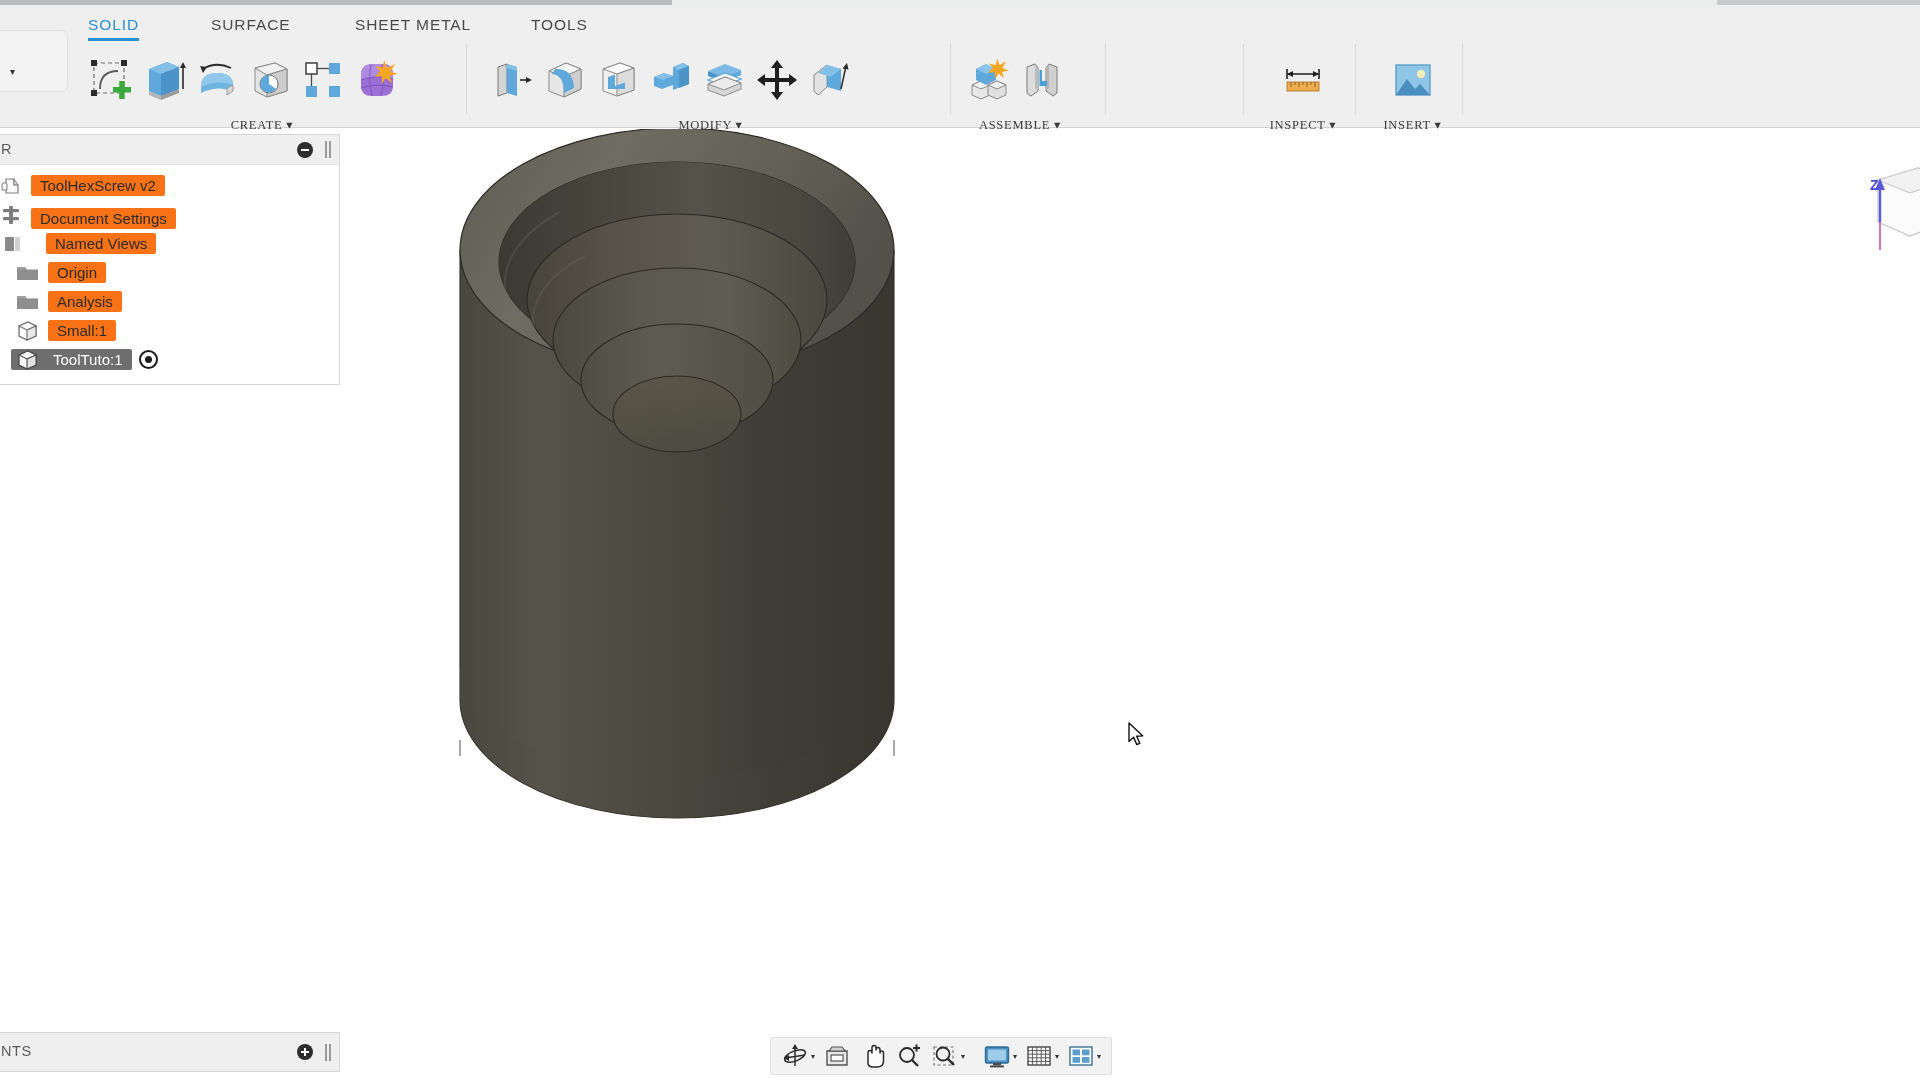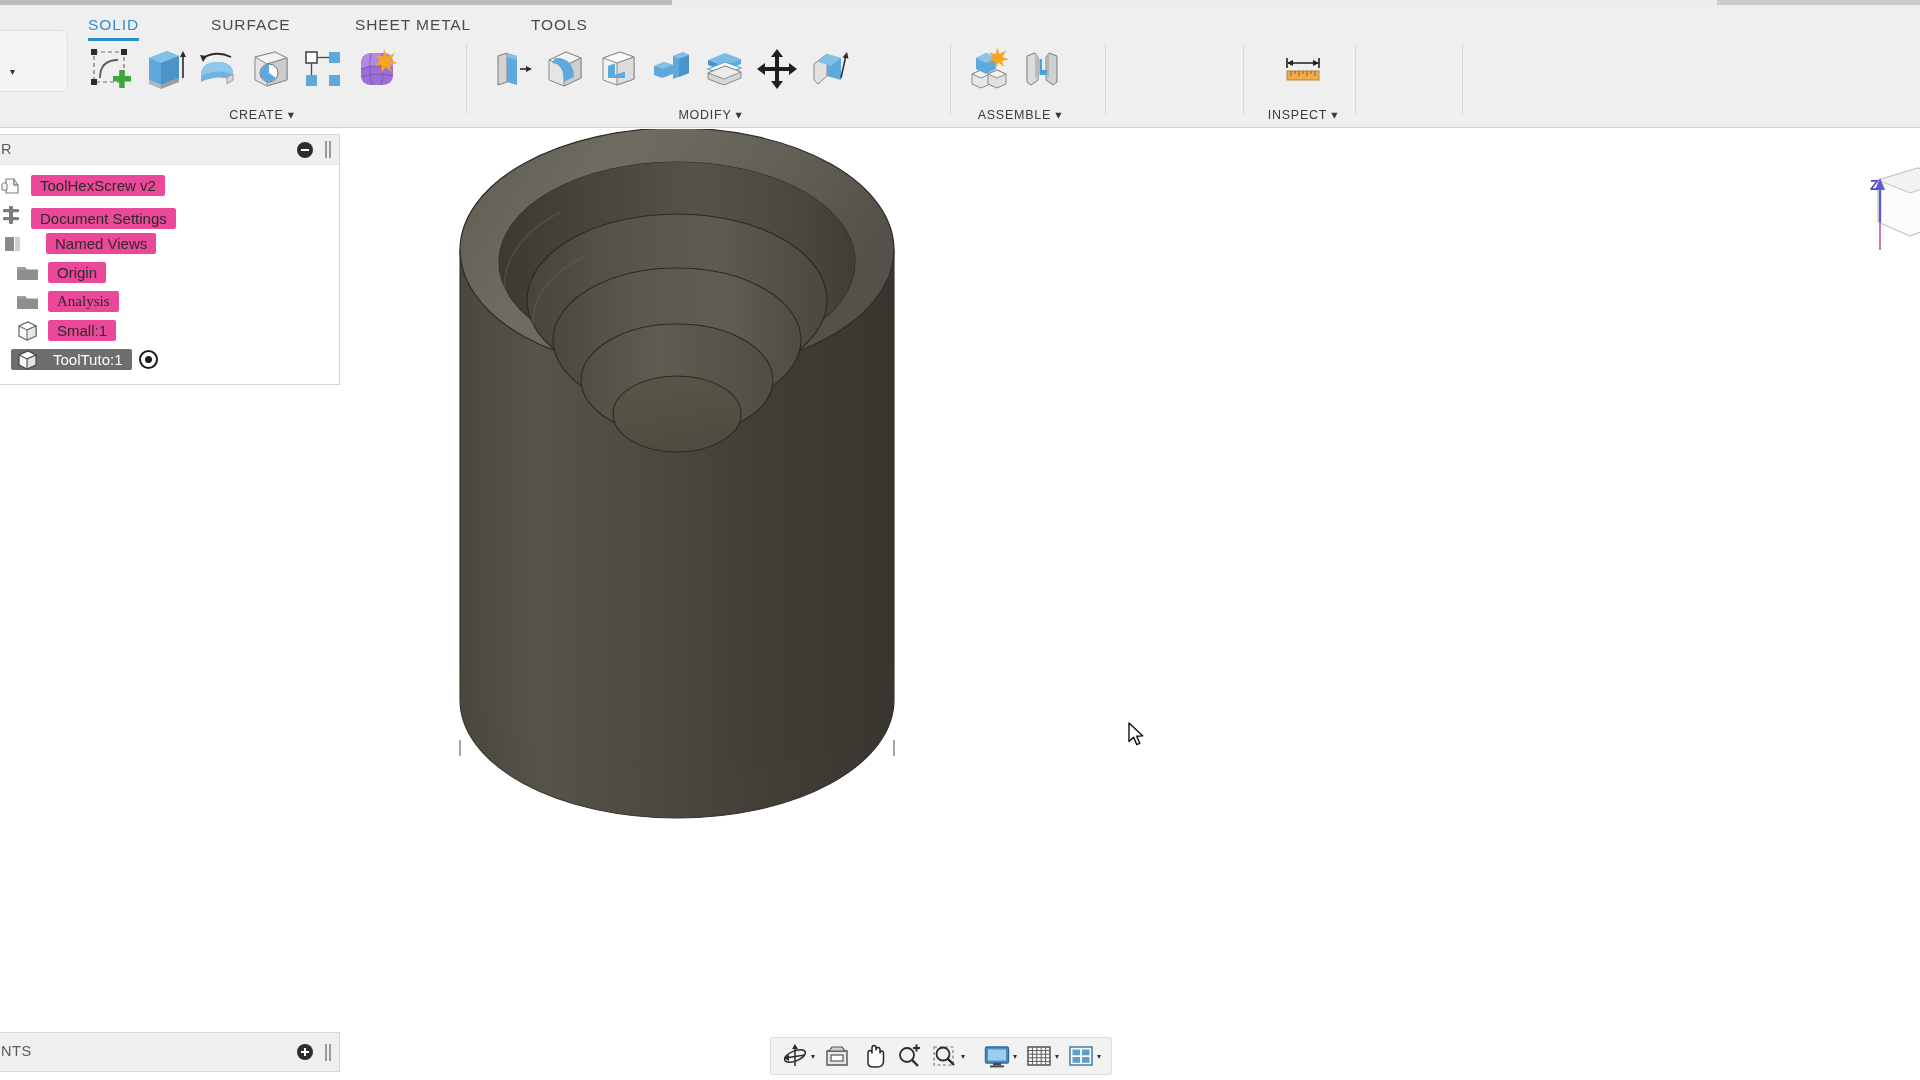--- a/index.html
+++ b/index.html
@@ -31,21 +31,21 @@
   .tab {
     position:absolute; top:0; font-size:15.5px; letter-spacing:.9px;
     color:#4a4a4a; white-space:nowrap; font-weight:400;
   }
   .tab.active { color:#2c8fd0; }
   .tab .tab-underline {
     position:absolute; left:0; right:0; bottom:-7px; height:3.5px; background:#2c8fd0;
   }
 
   
-  .grp { position:absolute; top:32px; height:88px; }
+  .grp { position:absolute; top:43px; height:88px;font-family:Liberation Serif, serif; }
   .icn {
     position:absolute; top:0; width:58px; height:58px;
     display:flex; align-items:center; justify-content:center;
   }
   .icn svg { display:block; }
   .grp-label {
     position:absolute; bottom:6px; font-size:12.5px; color:#3a3a3a;
     letter-spacing:.75px; white-space:nowrap; text-align:center;
   }
   .sep { position:absolute; top:36px; width:1px; height:70px; background:#d8d8d8; }
@@ -83,21 +83,21 @@
   }
   .grip span:nth-child(1){ left:0; }
   .grip span:nth-child(2){ left:4px; }
 
   .tree { padding:6px 0 10px 0; background:#fff; }
   .trow {
     position:relative; height:29px; display:flex; align-items:center;
   }
   .trow .tlabelwrap {
     position:absolute; height:21px; display:flex; align-items:center;
-    padding:0 9px; border-radius:2px; background:#ec4899;
+    padding:0 9px; border-radius:2px; background:#f97316;
   }
   .trow .tlabel { font-size:15px; color:#2b2b2b; white-space:nowrap; }
   .trow.sel .tlabelwrap { background:#6e6e6e; }
   .trow.sel .tlabel { color:#ffffff; }
   .ticon { position:absolute; width:22px; height:20px; }
   .target-dot {
     position:absolute; width:19px; height:19px; border-radius:50%;
     border:2.2px solid #1c1c1c; display:flex; align-items:center; justify-content:center;
   }
   .target-dot i { width:7px; height:7px; border-radius:50%; background:#1c1c1c; }
@@ -373,20 +373,30 @@
             <line x1="33" y1="27" x2="33" y2="30"></line>
             <line x1="37" y1="27" x2="37" y2="32"></line>
           </g>
         </svg>
       </div>
       <div class="grp-label" style="left:0; width:120px;">INSPECT ▾</div>
     </div>
 
     <div class="sep" style="left:1355px;"></div>
 
+    <div class="grp" style="left:1355px; width:115px;">
+      <div class="icn" style="left:29px;">
+        <svg width="50" height="50" viewBox="0 0 50 50">
+          <rect x="8" y="10" width="34" height="30" fill="#8fc5e6" stroke="#5c9ec9" stroke-width="1.4"></rect>
+          <circle cx="33" cy="19" r="4.2" fill="#f3eeb8"></circle>
+          <path d="M8 40 L19 24 L27 34 L32 29 L42 40 Z" fill="#4a8dbf"></path>
+        </svg>
+      </div>
+      <div class="grp-label" style="left:0; width:115px;">INSERT ▾</div>
+    </div>
 
     <div class="sep" style="left:1462px;"></div>
 
 
   </div>
 
   <div class="canvas">
     <svg width="1580" height="951" viewBox="0 0 1580 951" style="display:block;">
       <defs>
 
@@ -582,21 +592,21 @@
       </div>
 
       <div class="trow">
 
         <div class="ticon" style="left:52px; top:5px;">
           <svg width="26" height="20" viewBox="0 0 26 20">
             <path d="M2 4 L10 4 L12 6.5 L23 6.5 L23 17 L2 17 Z" fill="#8e8e8e"></path>
             <path d="M2 4 L10 4 L12 6.5 L2 6.5 Z" fill="#a0a0a0"></path>
           </svg>
         </div>
-        <div class="tlabelwrap" style="left:85px;font-family:Liberation Serif, serif;">
+        <div class="tlabelwrap" style="left:85px;">
           <span class="tlabel">Analysis</span>
         </div>
       </div>
 
       <div class="trow">
 
         <div class="ticon" style="left:52px; top:4px;">
           <svg width="26" height="22" viewBox="0 0 26 22">
             <path d="M4 6 L13 2 L21 6 L21 16 L12 20 L4 16 Z" fill="#fafafa" stroke="#6e6e6e" stroke-width="1.3"></path>
             <path d="M4 6 L13 2 L21 6 L12 10 Z" fill="#ffffff" stroke="#6e6e6e" stroke-width="1.1"></path>

